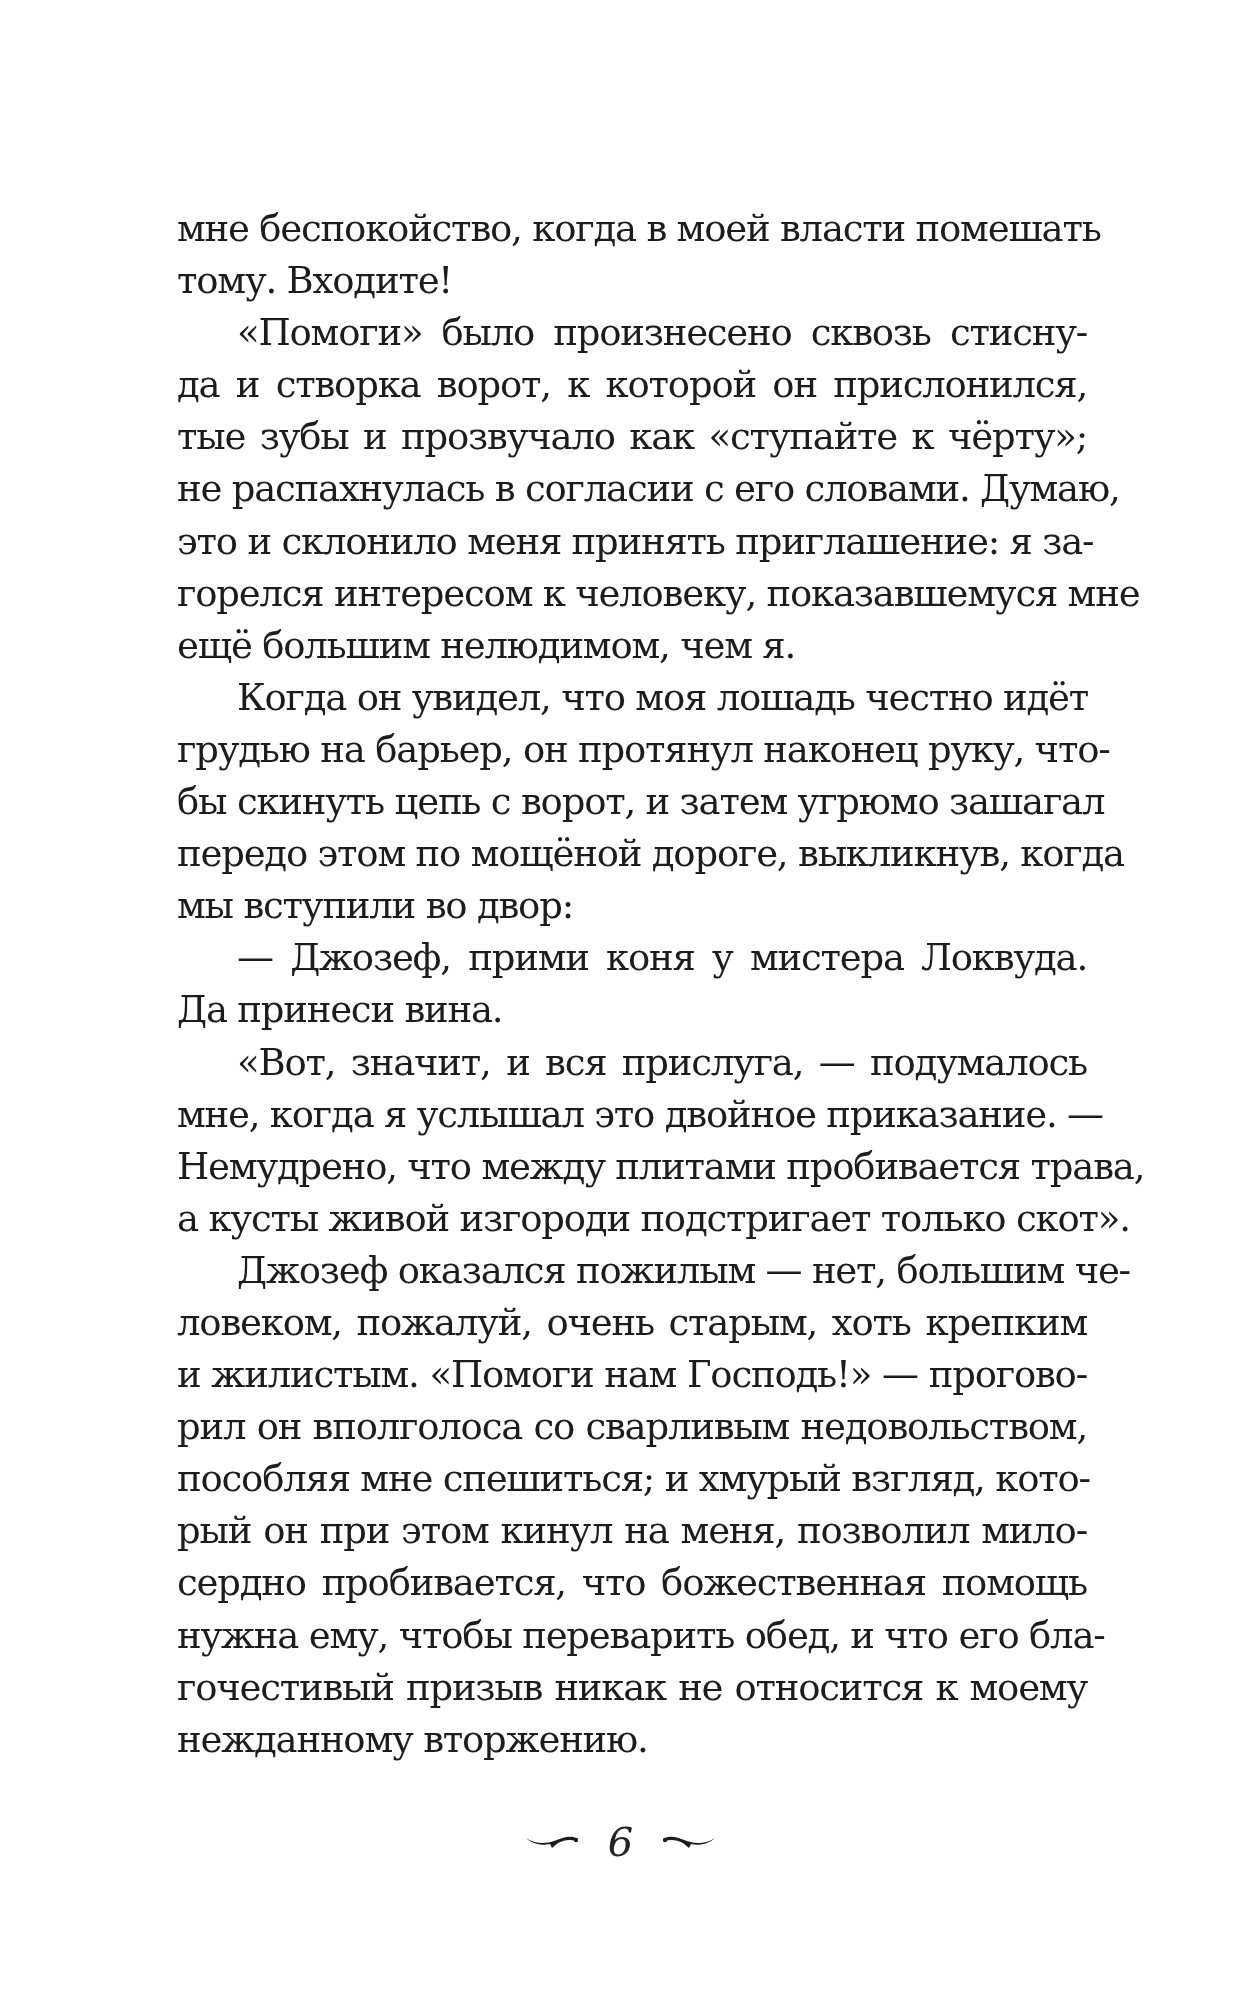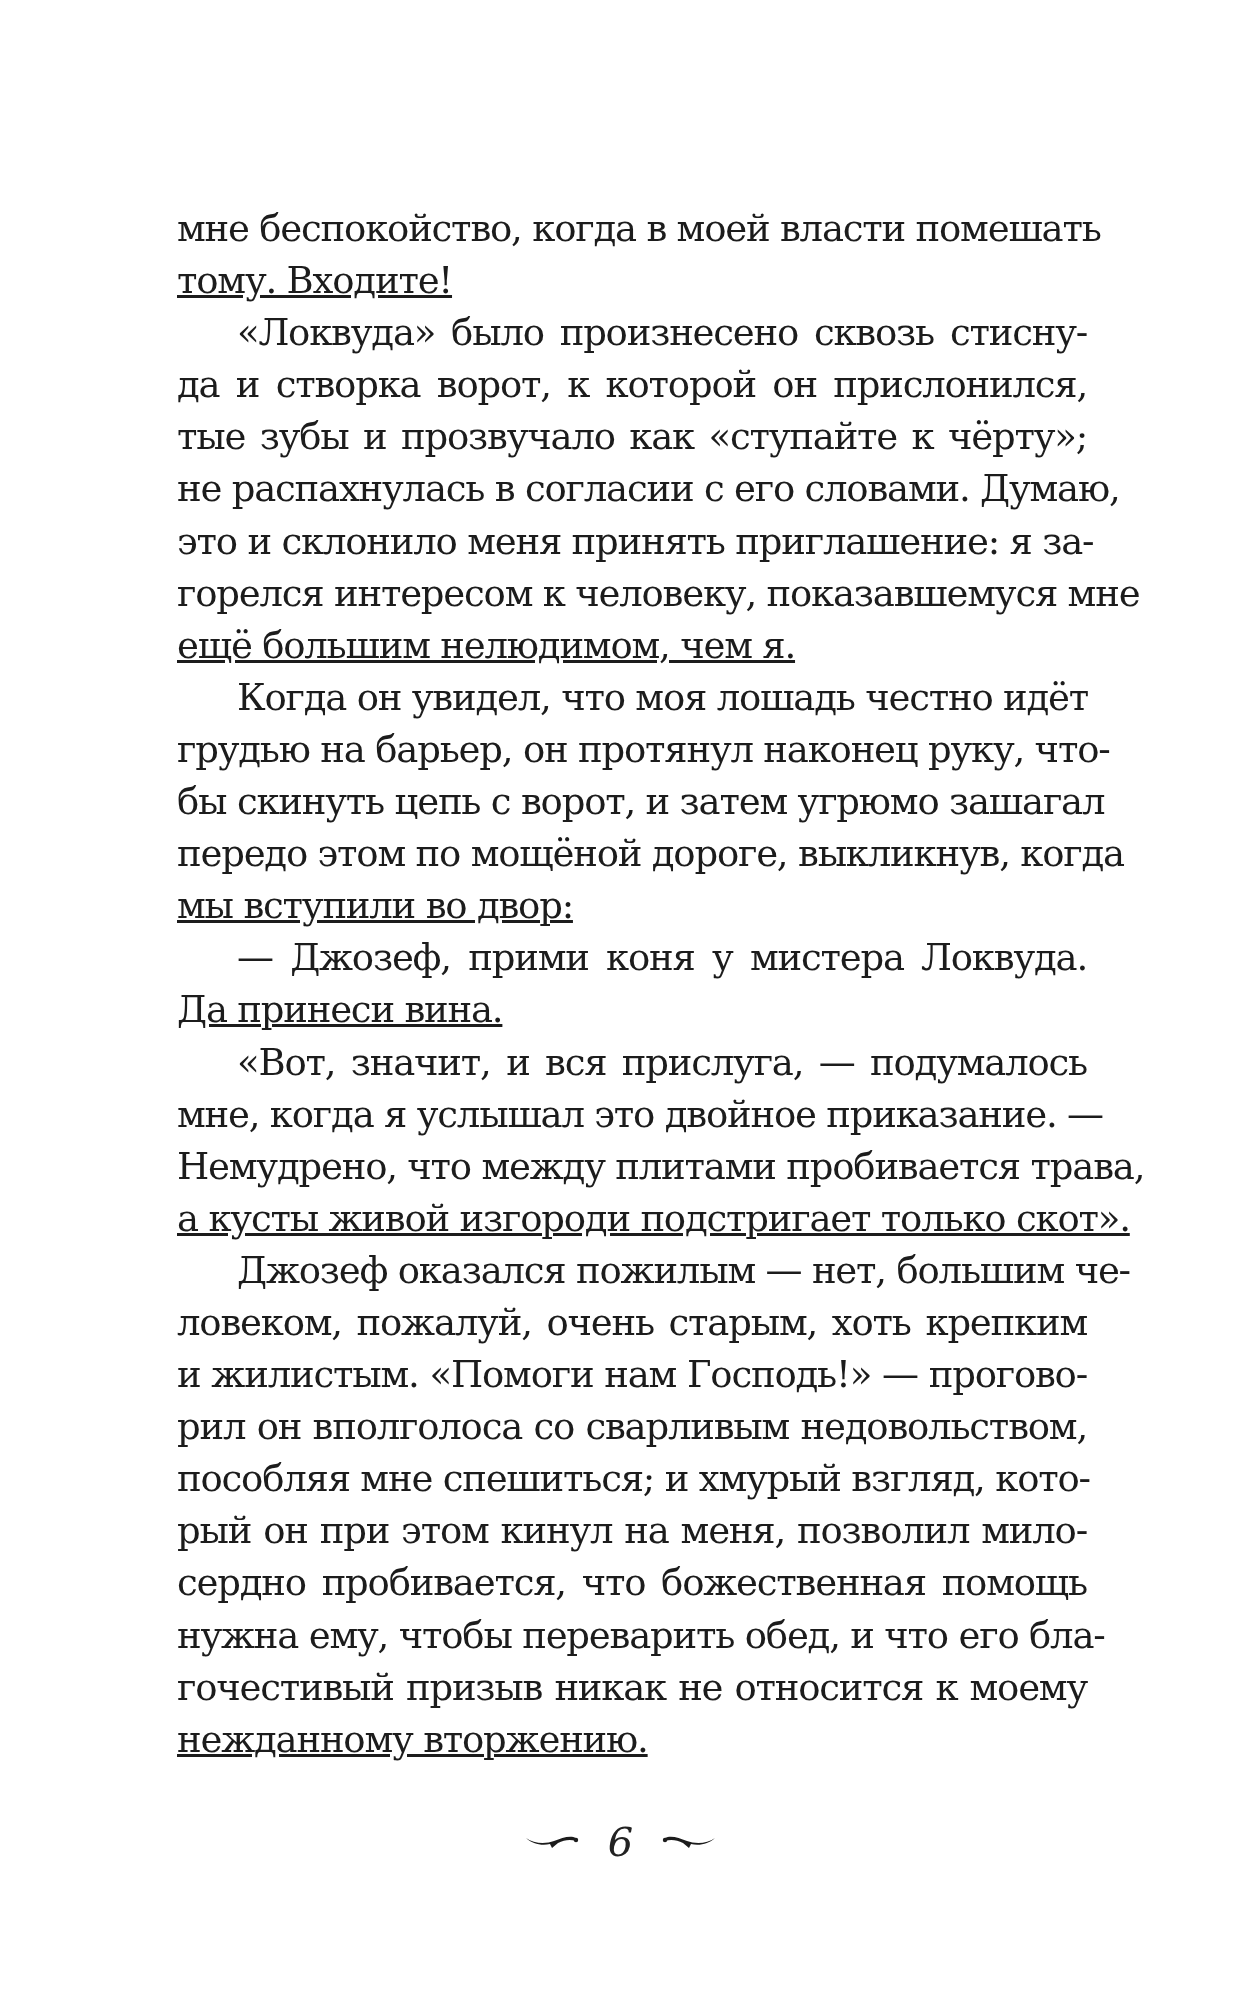--- a/index.html
+++ b/index.html
@@ -5,37 +5,37 @@
   html, body { margin: 0; padding: 0; background: #ffffff; }
   body { width: 1241px; height: 2008px; position: relative; overflow: hidden; }
   .page { position: absolute; left: 0; top: 0; width: 1241px; height: 1904px; background: #ffffff; }
   .text-block {
     position: absolute; left: 177px; top: 203px; width: 910px;
     font-family: "DejaVu Serif", serif;
     font-size: 37px; line-height: 52.1px; color: #1c1c1c;
     letter-spacing: -1.2px;
   }
   .line { display: block; white-space: nowrap; text-align: justify; text-align-last: justify; height: 52.1px; }
-  .line.last { text-align-last: left; text-decoration: underline; }
+  .line.last { text-align-last: left; }
   .line.indent { padding-left: 60px; }
   .folio {
     position: absolute; left: 0; top: 1822px; width: 1241px; text-align: center;
     display: flex; justify-content: center; align-items: center; gap: 28px;
   }
   .folio .num { font-family: "DejaVu Serif", serif; font-style: italic; font-size: 40px; color: #222; line-height: 40px; }
   .orn svg { display: block; }
 </style>
 </head>
 <body>
 
 <div class="page">
   <div class="text-block" id="text-block">
       <span class="line">мне беспокойство, когда в моей власти помешать</span>
       <span class="line last">тому. Входите!</span>
-      <span class="line indent">«Локвуда» было произнесено сквозь стисну-</span>
+      <span class="line indent">«Помоги» было произнесено сквозь стисну-</span>
       <span class="line">да и створка ворот, к которой он прислонился,</span>
       <span class="line">тые зубы и прозвучало как «ступайте к чёрту»;</span>
       <span class="line">не распахнулась в согласии с его словами. Думаю,</span>
       <span class="line">это и склонило меня принять приглашение: я за-</span>
       <span class="line">горелся интересом к человеку, показавшемуся мне</span>
       <span class="line last">ещё большим нелюдимом, чем я.</span>
       <span class="line indent">Когда он увидел, что моя лошадь честно идёт</span>
       <span class="line">грудью на барьер, он протянул наконец руку, что-</span>
       <span class="line">бы скинуть цепь с ворот, и затем угрюмо зашагал</span>
       <span class="line">передо этом по мощёной дороге, выкликнув, когда</span>

